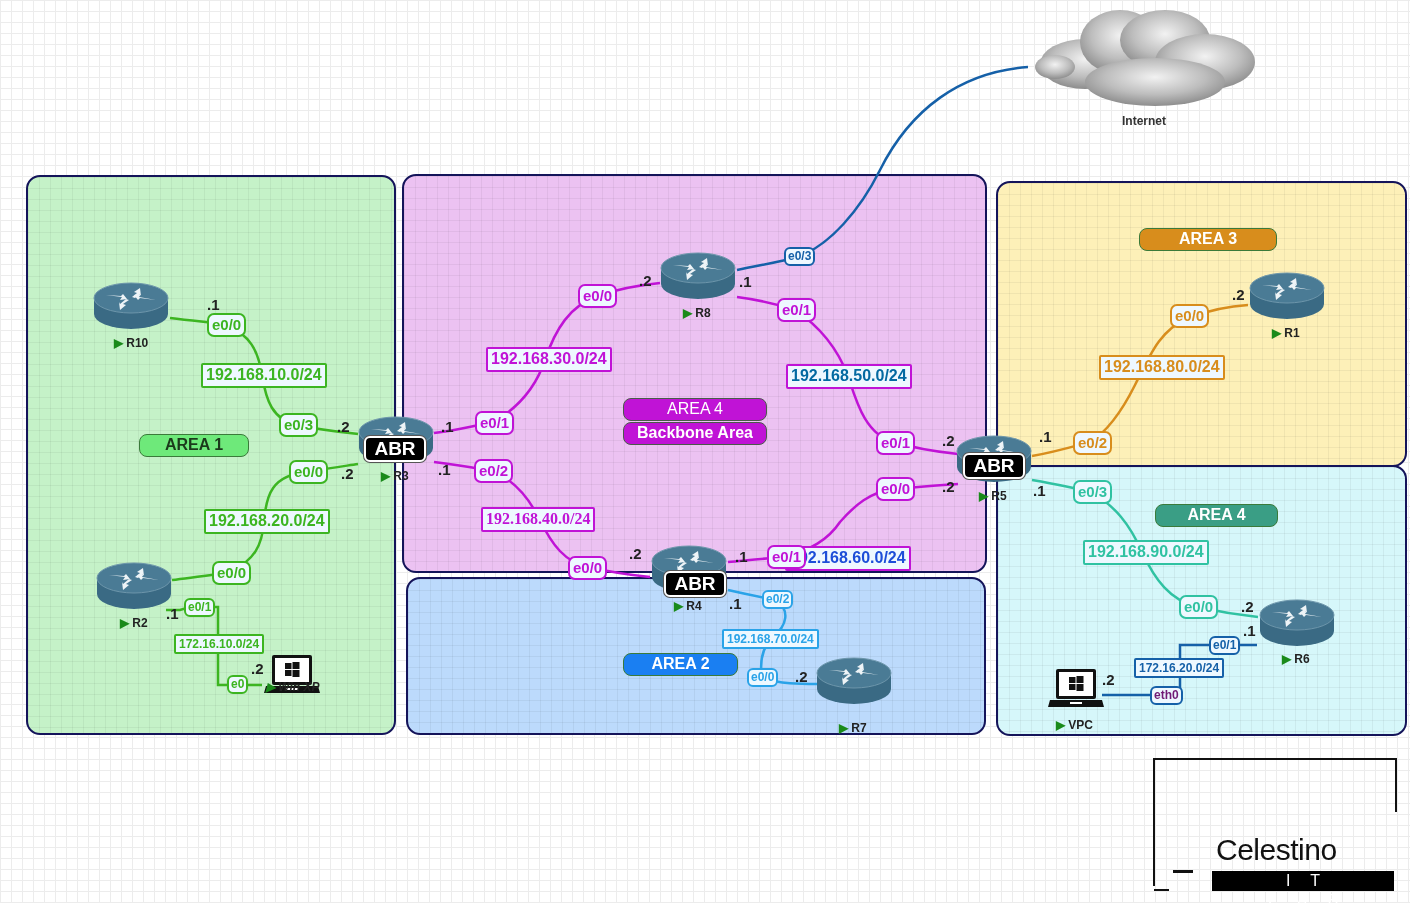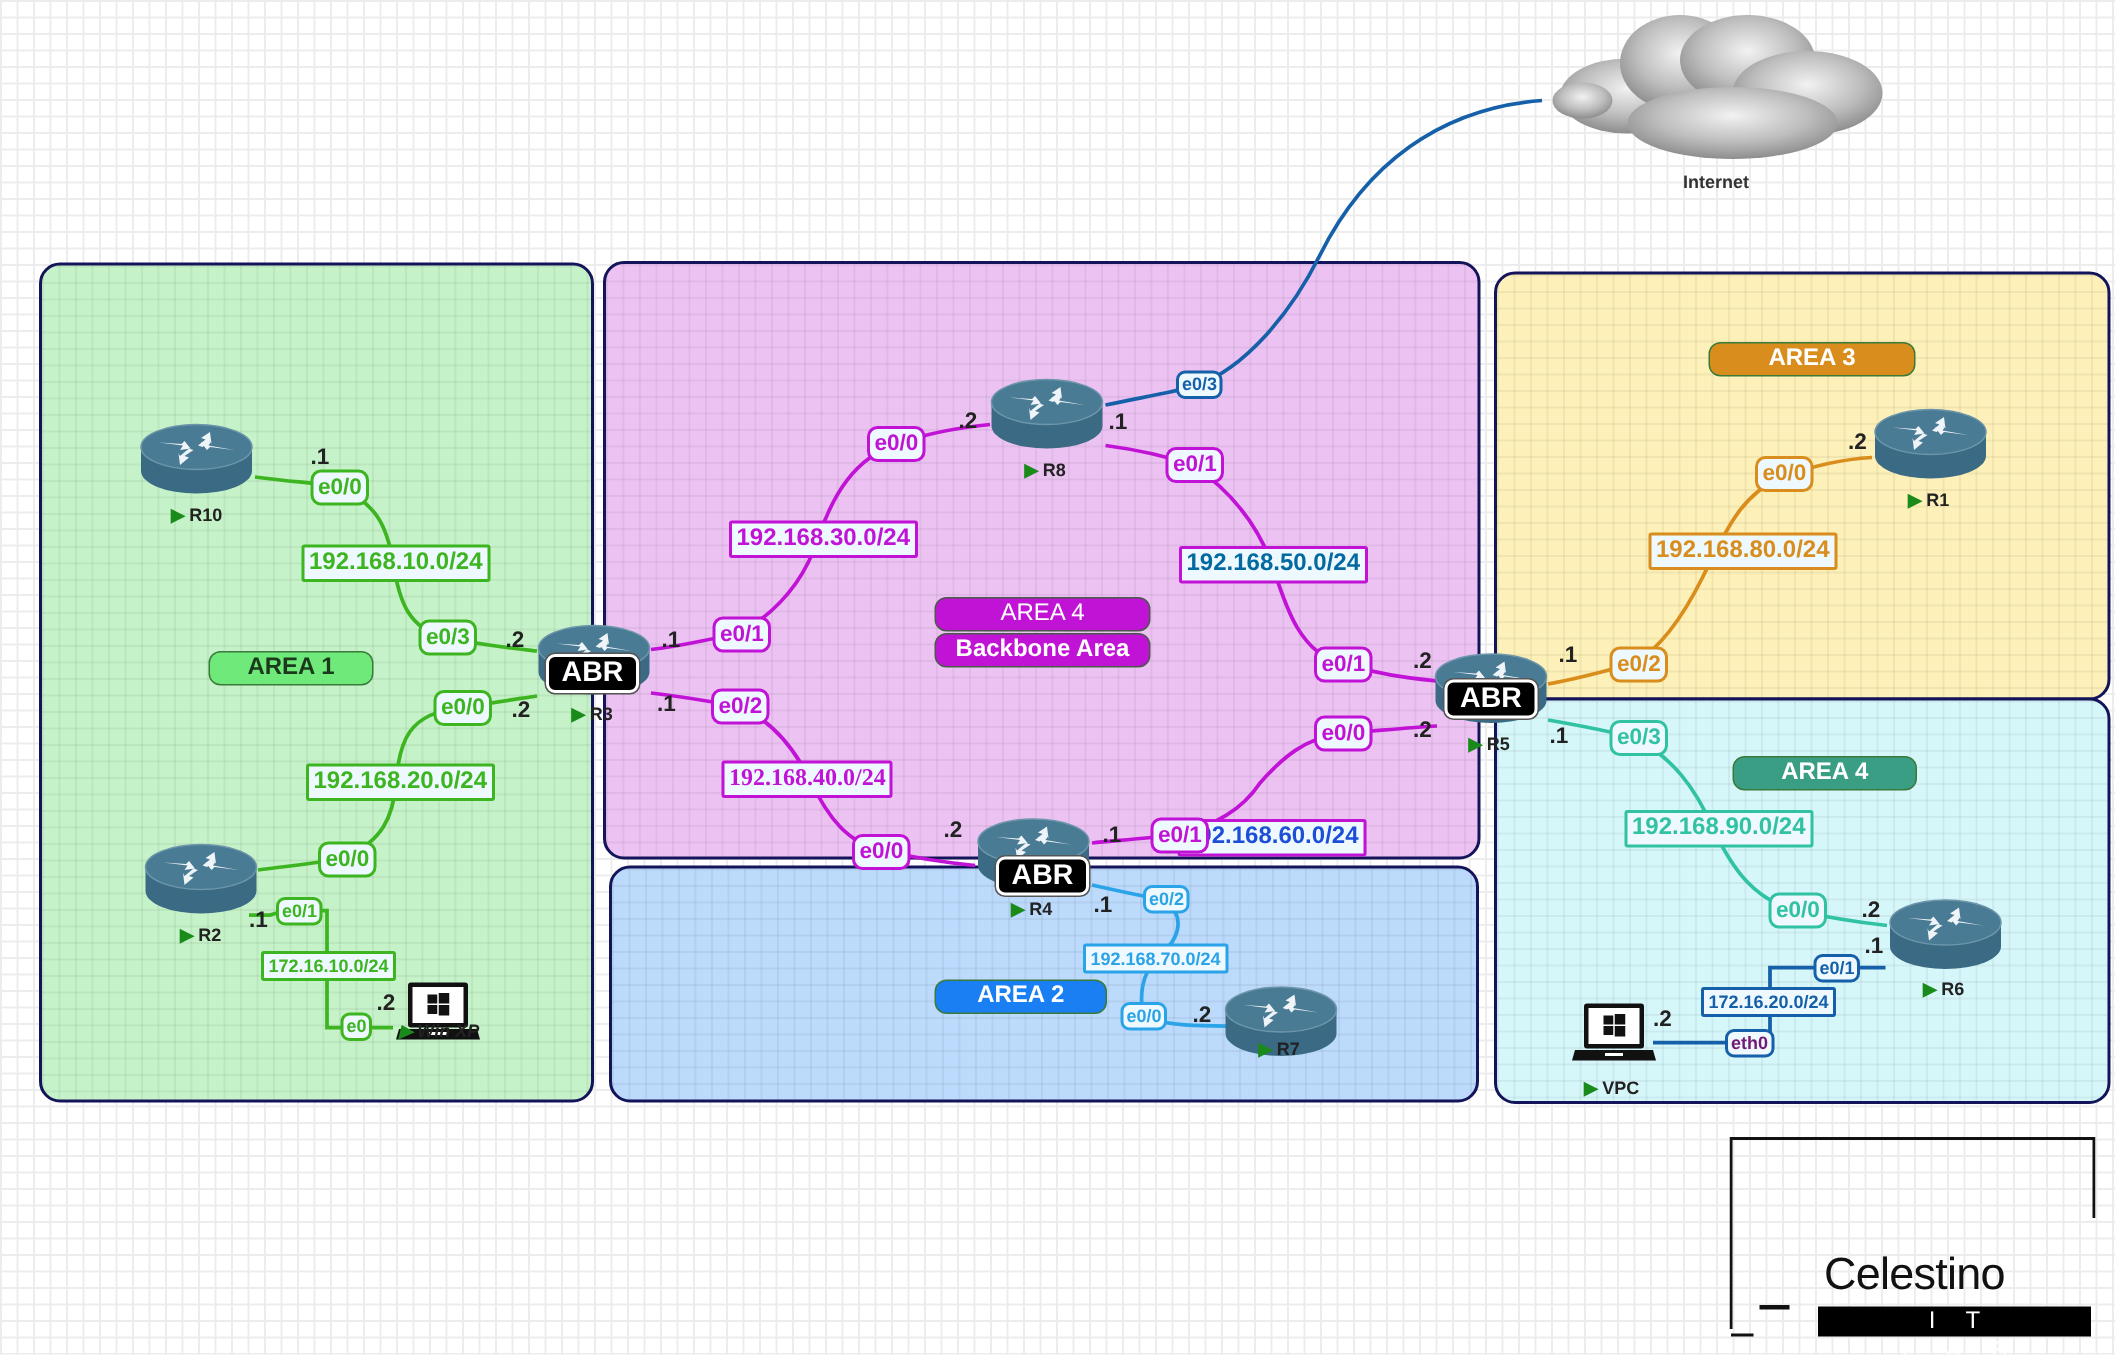--- a/index.html
+++ b/index.html
@@ -117,21 +117,21 @@
 
 <svg class="router" style="left:955px;top:433px;" viewBox="0 0 78 52">
     <use href="#rtr"></use>
   </svg>
 <div class="abr" style="left:963px;top:453px;">ABR</div>
 <div class="nodename" style="left:979px;top:489px;"><span class="play">▶</span><span>R5</span></div>
 
 <svg class="router" style="left:815px;top:655px;" viewBox="0 0 78 52">
     <use href="#rtr"></use>
   </svg>
-<div class="nodename" style="left:839px;top:692px;"><span class="play">▶</span><span>R7</span></div>
+<div class="nodename" style="left:839px;top:721px;"><span class="play">▶</span><span>R7</span></div>
 
 <svg class="router" style="left:1248px;top:270px;" viewBox="0 0 78 52">
     <use href="#rtr"></use>
   </svg>
 <div class="nodename" style="left:1272px;top:326px;"><span class="play">▶</span><span>R1</span></div>
 
 <svg class="router" style="left:1258px;top:597px;" viewBox="0 0 78 52">
     <use href="#rtr"></use>
   </svg>
 <div class="nodename" style="left:1282px;top:652px;"><span class="play">▶</span><span>R6</span></div>

